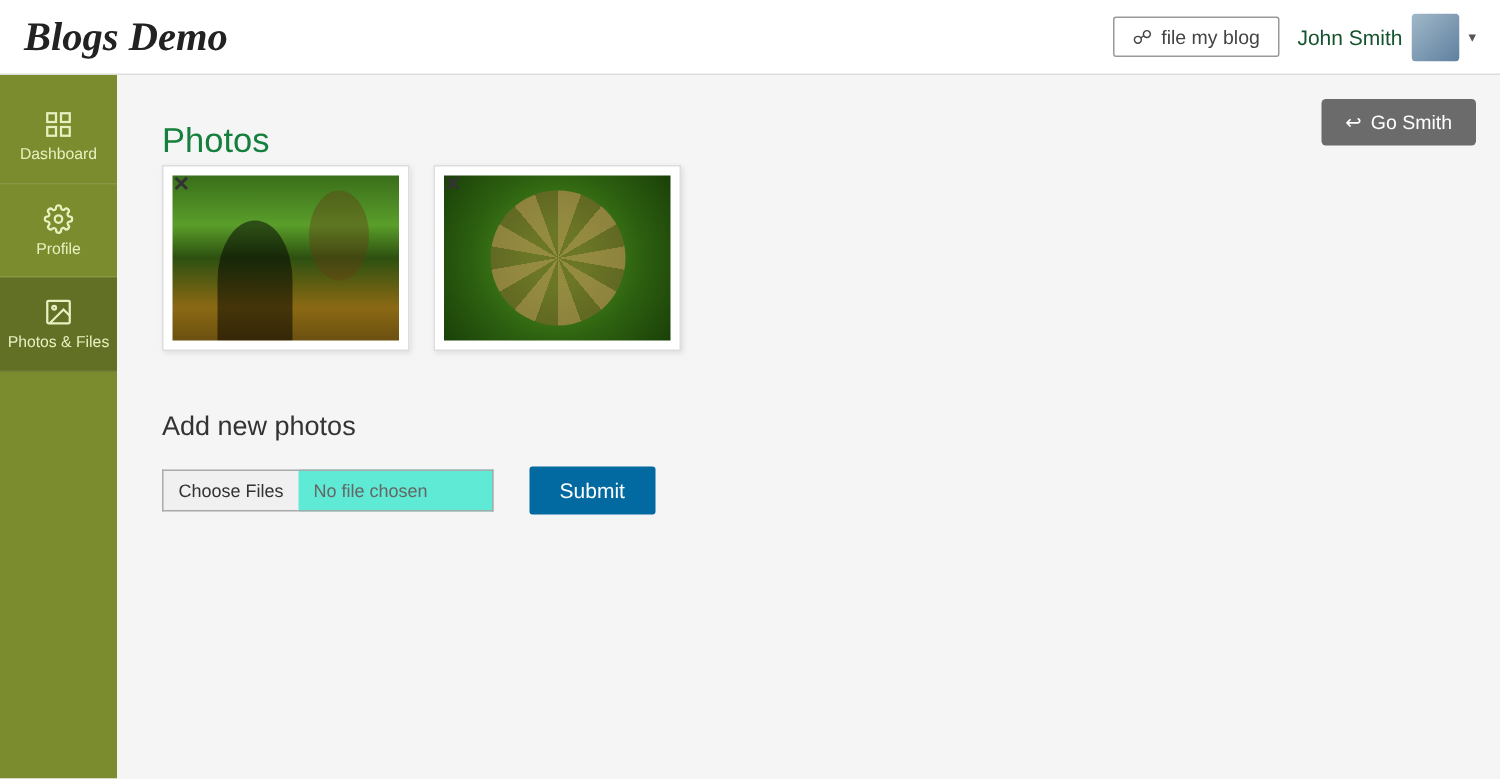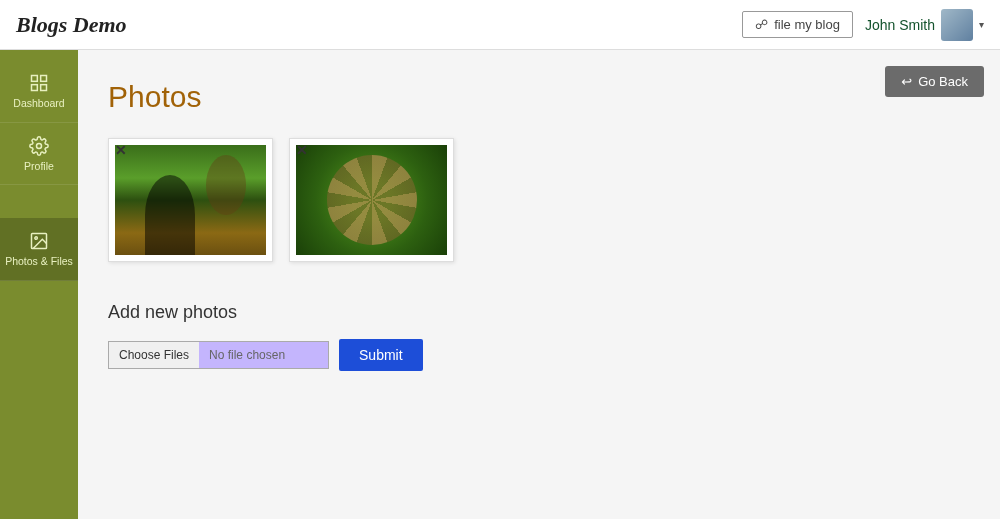--- a/index.html
+++ b/index.html
@@ -11,21 +11,21 @@
       border-bottom: 1px solid #ddd;
       height: 50px;
       display: flex;
       align-items: center;
       justify-content: space-between;
       padding: 0 16px;
       z-index: 10;
     }
     .header-logo {
       font-family: Georgia, serif;
-      font-size: 22px;
+      font-size: 27px;
       font-weight: bold;
       font-style: italic;
       color: #222;
     }
     .header-right {
       display: flex;
       align-items: center;
       gap: 12px;
     }
     .open-blog-btn {
@@ -83,21 +83,21 @@
       display: flex;
       flex-direction: column;
       align-items: center;
       padding: 12px 0;
       cursor: pointer;
       color: #e8f0c0;
       font-size: 11px;
       gap: 3px;
       border-bottom: 1px solid rgba(255,255,255,0.1);
     }
-    .sidebar-item.active { background: rgba(0,0,0,0.2); margin-top: 33px; }
+    .sidebar-item.active { background: rgba(0,0,0,0.2); }
     .sidebar-icon {
       width: 22px;
       height: 22px;
       display: flex;
       align-items: center;
       justify-content: center;
     }
     .sidebar-icon svg { width: 20px; height: 20px; fill: none; stroke: #e8f0c0; stroke-width: 1.8; }
     .sidebar-label { font-size: 10.5px; color: #e8f0c0; text-align: center; line-height: 1.2; }
 
@@ -120,24 +120,24 @@
       padding: 8px 16px;
       cursor: pointer;
       font-size: 13px;
       border-radius: 3px;
       display: flex;
       align-items: center;
       gap: 6px;
     }
 
     .section-title {
-      font-size: 30px;
+      font-size: 23px;
       font-weight: normal;
-      color: #a16207;
-      margin-bottom: 24px;
+      color: #15803d;
+      margin-bottom: 3px;
       margin-top: 10px;
     }
 
     
     .photos-grid {
       display: flex;
       gap: 16px;
       flex-wrap: wrap;
       margin-bottom: 40px;
     }
@@ -213,21 +213,21 @@
     .add-photos-title {
       font-size: 18px;
       font-weight: normal;
       color: #333;
       margin-bottom: 16px;
     }
 
     .file-upload-row {
       display: flex;
       align-items: center;
-      gap: 10px;
+      gap: 24px;
     }
 
     .file-input-wrapper {
       display: flex;
       align-items: center;
     }
     .choose-files-btn {
       background: #f0f0f0;
       border: 1px solid #aaa;
       border-right: none;
@@ -237,25 +237,25 @@
       color: #333;
       white-space: nowrap;
     }
     .file-name-display {
       border: 1px solid #aaa;
       border-left: none;
       padding: 6px 10px;
       font-size: 12px;
       color: #666;
       min-width: 130px;
-      background: #c4b5fd;
+      background: #5eead4;
     }
 
     .submit-btn {
-      background: #1d4ed8;
+      background: #0369a1;
       color: #fff;
       border: none;
       padding: 8px 20px;
       cursor: pointer;
       font-size: 14px;
       border-radius: 2px;
     }
   </style>
 </head>
 <body>
@@ -316,21 +316,21 @@
       <span class="sidebar-label">Photos &amp; Files</span>
     </div>
 
 
   </nav>
 
   <main class="main-content">
 
     <button class="go-back-btn">
       <span>↩</span>
-      <span>Go Back</span>
+      <span>Go Smith</span>
     </button>
 
     <h2 class="section-title">Photos</h2>
 
     <div class="photos-grid">
 
       <div class="photo-card">
         <button class="photo-close">✕</button>
         <div class="photo-img photo-img-1"></div>
       </div>

